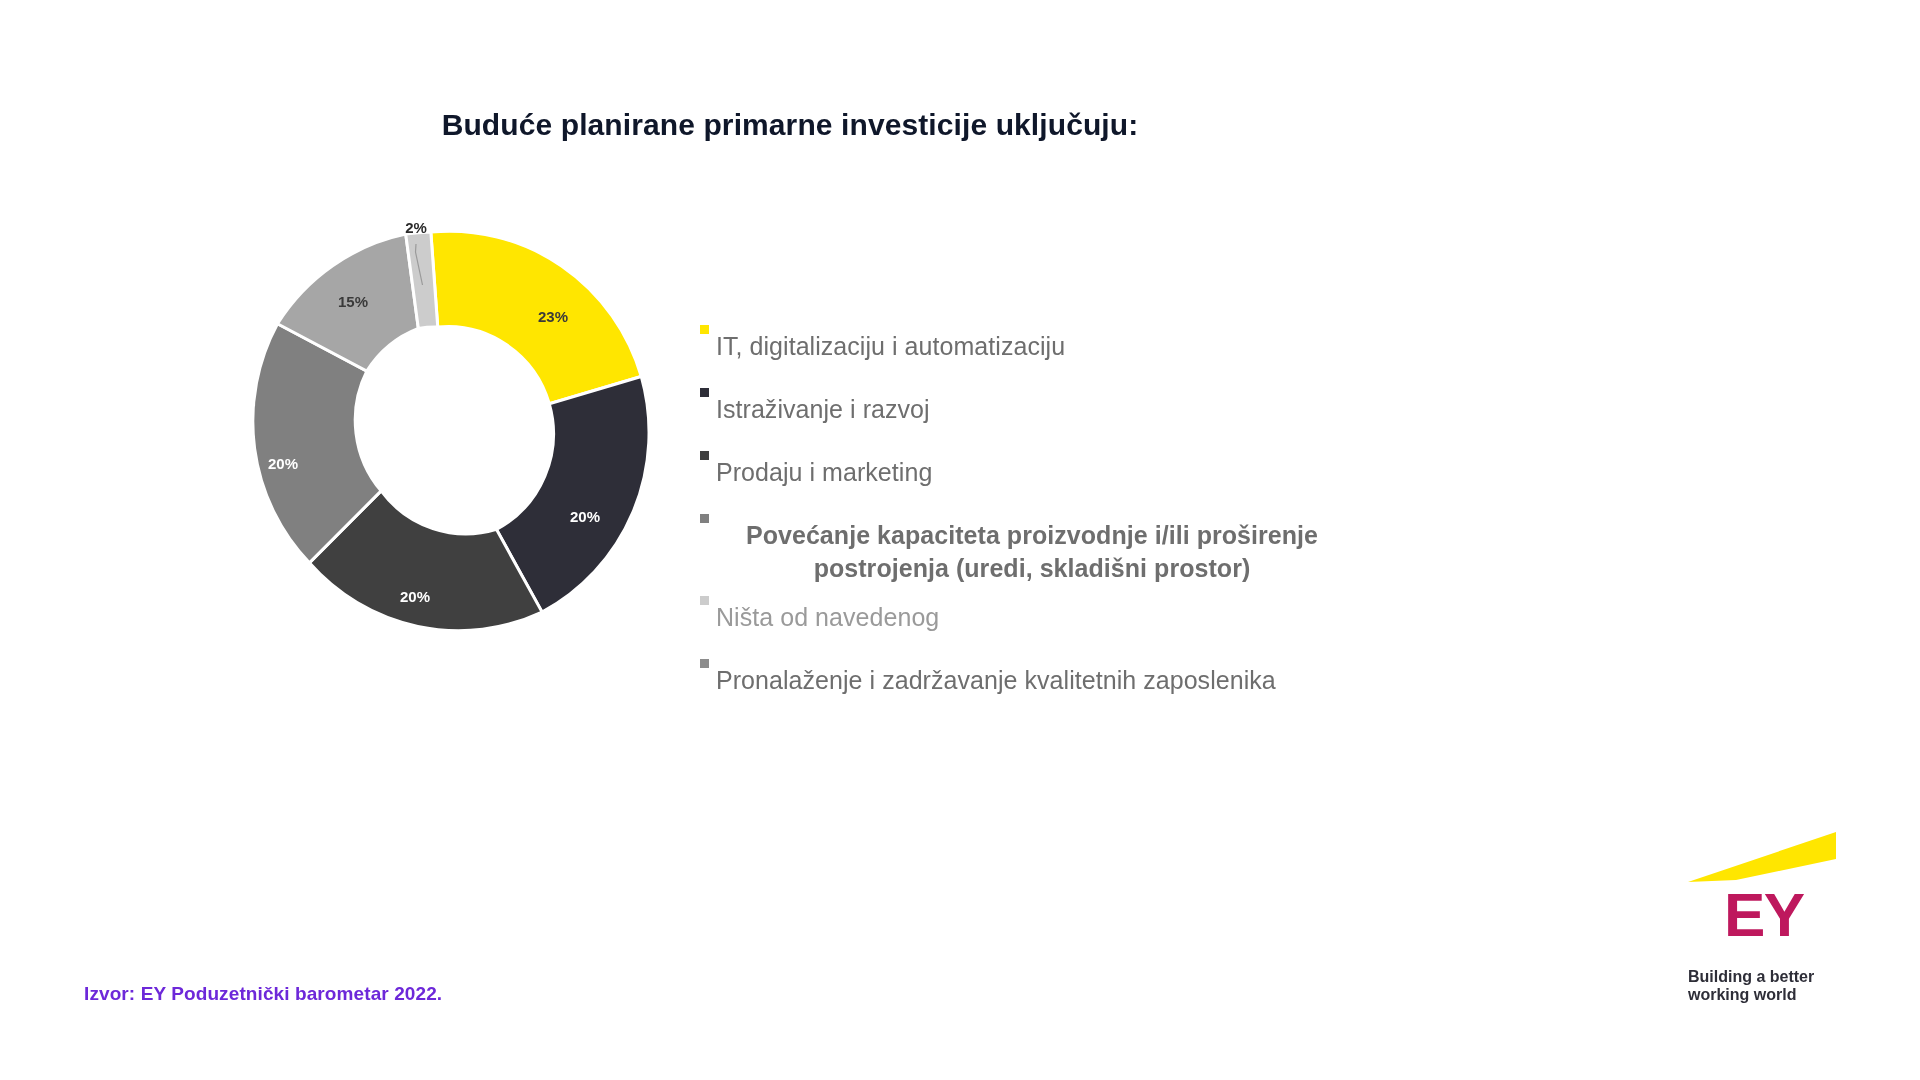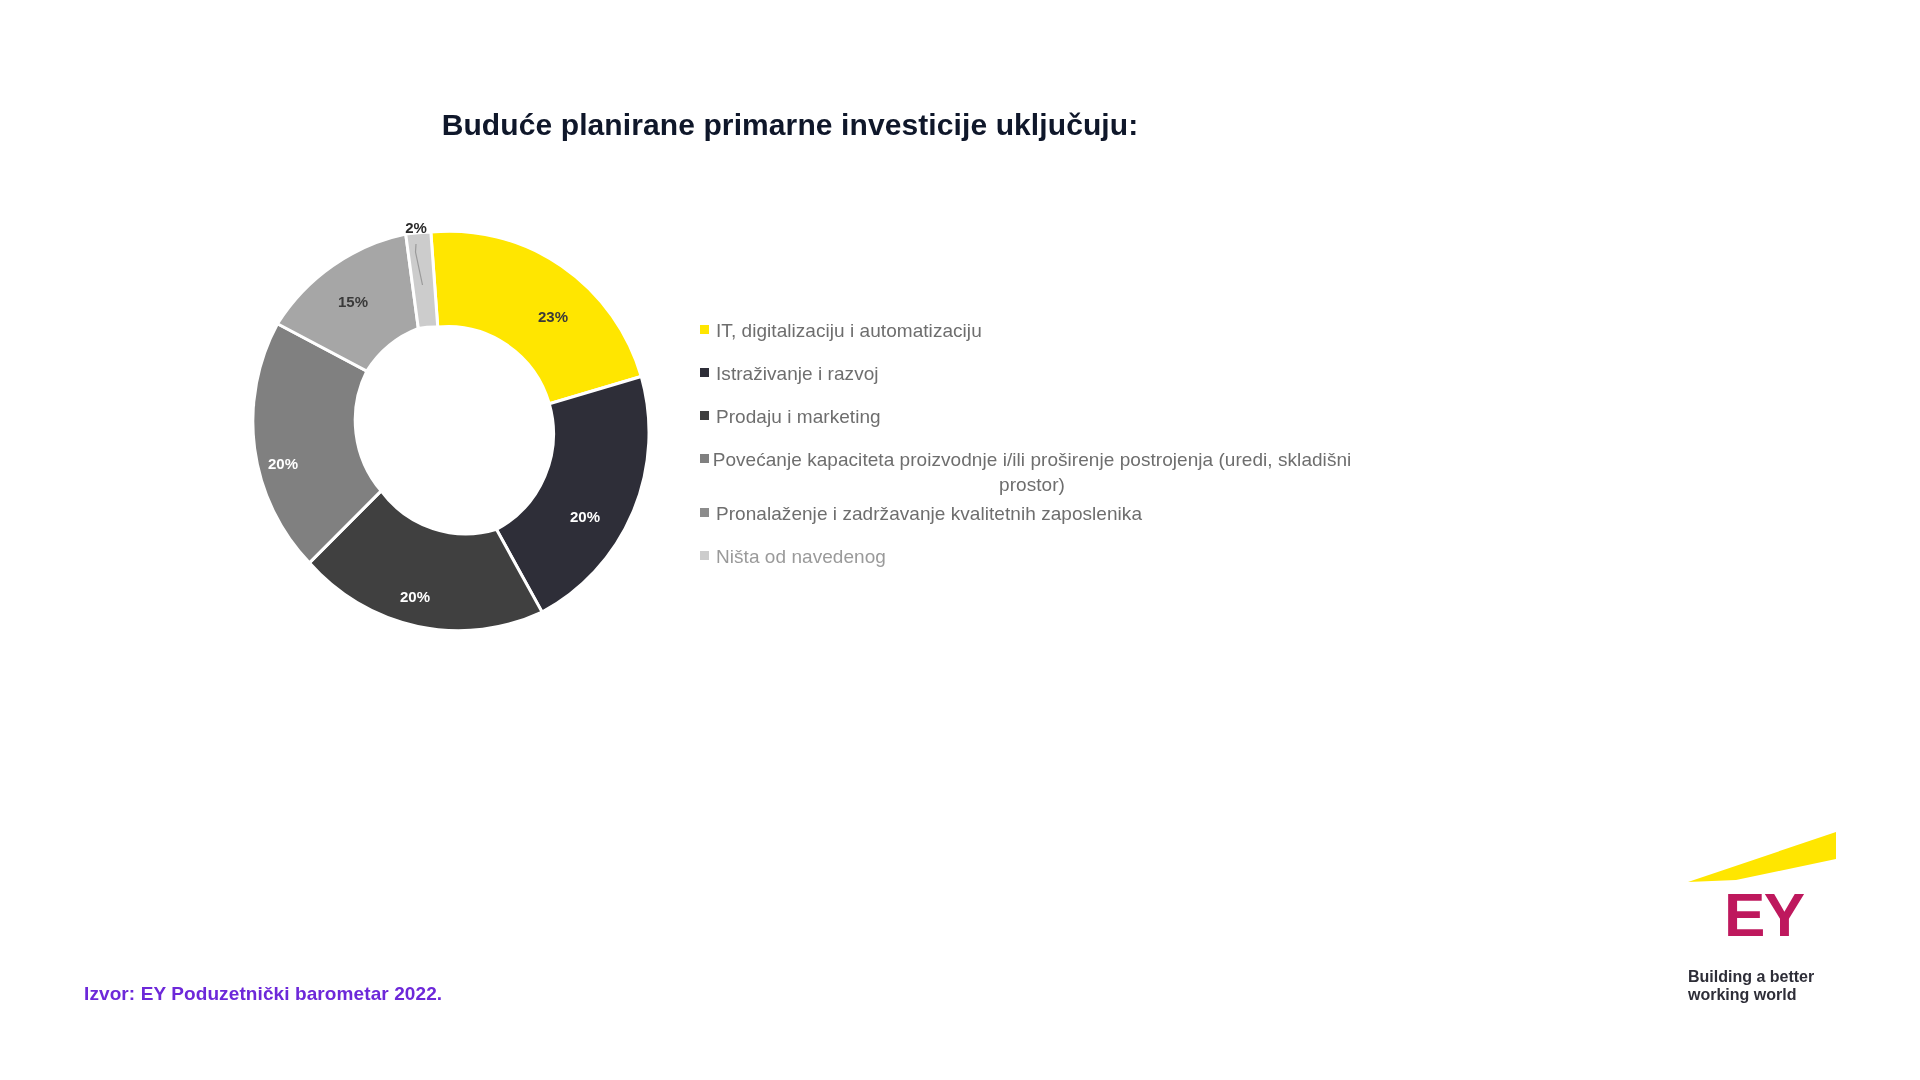--- a/index.html
+++ b/index.html
@@ -77,30 +77,32 @@
     line-height: 1.32;
   }
   .legend-swatch {
     flex: 0 0 auto;
     width: 9px;
     height: 9px;
     margin-top: 7px;
     margin-right: 7px;
   }
   .legend-text {
-    font-size: 19px;
+    font-size: 25px;
     color: #6e6e6e;
     letter-spacing: 0.05px;
     white-space: nowrap;
+    margin-top: 12px;
   }
   .legend-text.wrap {
     white-space: normal;
     text-align: center;
     width: 640px;
     margin-left: -4px;
+    font-weight: bold;
   }
 
   
   #source-note {
     position: absolute;
     left: 84px;
     top: 983px;
     font-size: 19px;
     font-weight: bold;
     color: #6d28d9;
@@ -188,27 +190,27 @@
     <span class="legend-swatch" style="background:#404040"></span>
     <span class="legend-text">Prodaju i marketing</span>
   </div>
 
   <div class="legend-item" style="margin-bottom:4px;">
     <span class="legend-swatch" style="background:#808080"></span>
     <span class="legend-text wrap">Povećanje kapaciteta proizvodnje i/ili proširenje postrojenja (uredi, skladišni prostor)</span>
   </div>
 
   <div class="legend-item">
+    <span class="legend-swatch" style="background:#CCCCCC"></span>
+    <span class="legend-text" style="color:#9a9a9a">Ništa od navedenog</span>
+  </div>
+
+  <div class="legend-item">
     <span class="legend-swatch" style="background:#8C8C8C"></span>
     <span class="legend-text">Pronalaženje i zadržavanje kvalitetnih zaposlenika</span>
-  </div>
-
-  <div class="legend-item">
-    <span class="legend-swatch" style="background:#CCCCCC"></span>
-    <span class="legend-text" style="color:#9a9a9a">Ništa od navedenog</span>
   </div>
 
 </div>
 
 <div id="source-note">Izvor: EY Poduzetnički barometar 2022.</div>
 
 <div id="ey-logo">
   <svg id="ey-beam" width="150" height="52" viewBox="0 0 150 52">
     <polygon points="0,50 148,0 148,27 48,48" fill="#FFE600"></polygon>
   </svg>

